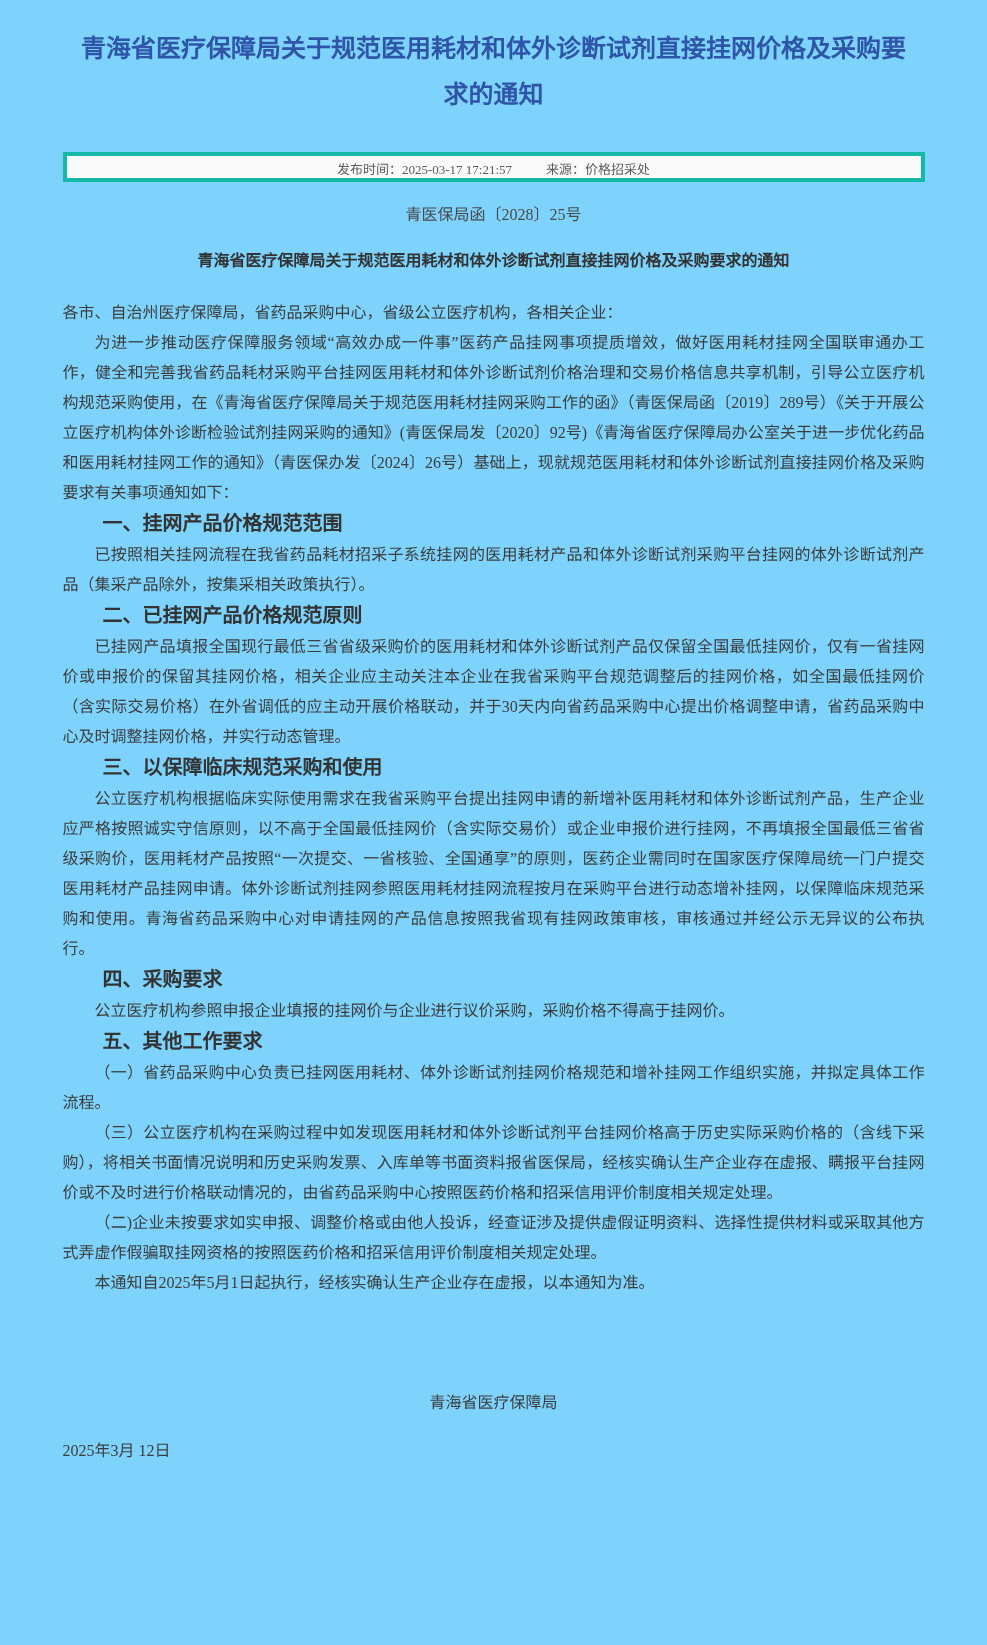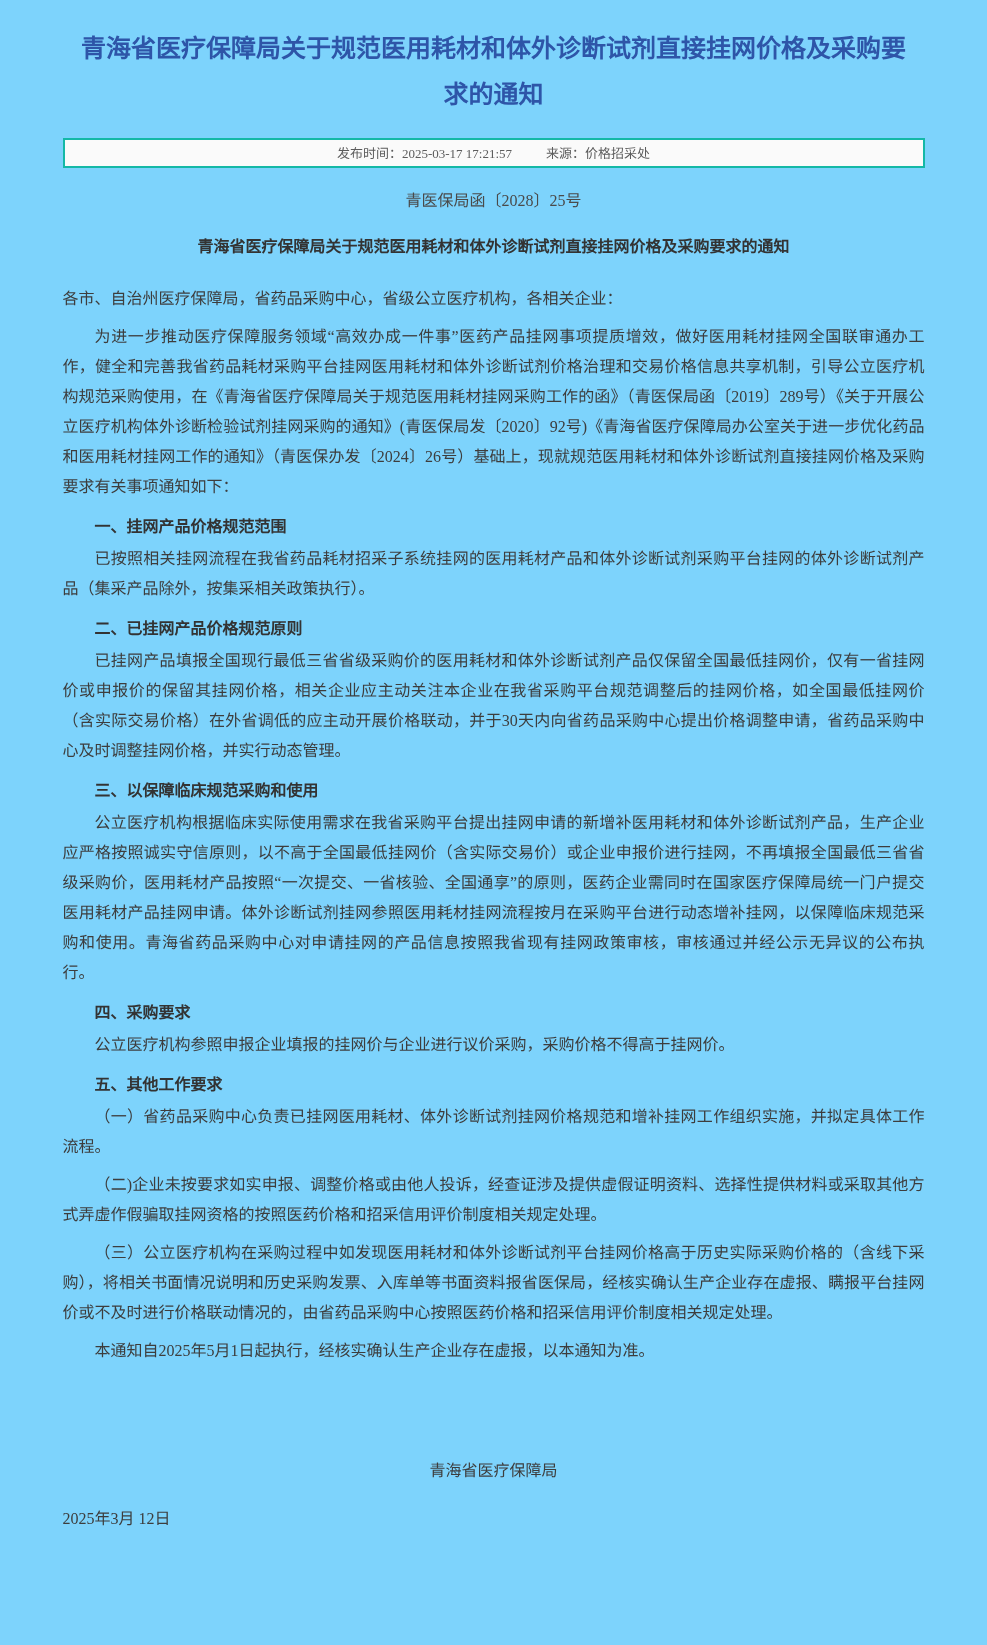--- a/index.html
+++ b/index.html
@@ -21,25 +21,25 @@
   }
   h1.doc-title {
     padding: 26px 8px 0 8px;
     font-size: 25px;
     font-weight: bold;
     color: #2e55a8;
     text-align: center;
     line-height: 46px;
   }
   .meta-bar {
-    margin-top: 20px;
+    margin-top: 34px;
     height: 30px;
     line-height: 28px;
     background: #fafafa;
-    border: 2px solid #14b8a6;
+    border: 4px solid #14b8a6;
     text-align: center;
     font-size: 13px;
     color: #5c5c5c;
   }
   .meta-bar .meta-gap { display: inline-block; width: 34px; }
   .article {
     color: #3d3d3d;
     font-size: 16px;
     line-height: 30px;
     text-align: justify;
@@ -51,24 +51,23 @@
     line-height: 22px;
   }
   .subtitle {
     margin-top: 24px;
     text-align: center;
     font-weight: bold;
     color: #333333;
     line-height: 22px;
   }
   .salutation { margin-top: 26px; }
-  .article p.body-para { margin-top: 8px; text-indent: 2em; }
+  .article p.body-para { margin-top: 0; text-indent: 2em; }
   .article h2.sec-heading {
-    margin-top: 10px;
-    font-size: 16px;
+    font-size: 20px;
     font-weight: bold;
     color: #333333;
     line-height: 30px;
     text-indent: 2em;
   }
   .article p.after-heading { margin-top: 2px; }
   .signature {
     margin-top: 90px;
     text-align: center;
     text-indent: 0;
@@ -106,22 +105,22 @@
       <p class="body-para after-heading">已挂网产品填报全国现行最低三省省级采购价的医用耗材和体外诊断试剂产品仅保留全国最低挂网价，仅有一省挂网价或申报价的保留其挂网价格，相关企业应主动关注本企业在我省采购平台规范调整后的挂网价格，如全国最低挂网价（含实际交易价格）在外省调低的应主动开展价格联动，并于30天内向省药品采购中心提出价格调整申请，省药品采购中心及时调整挂网价格，并实行动态管理。</p>
 
       <h2 class="sec-heading">三、以保障临床规范采购和使用</h2>
       <p class="body-para after-heading">公立医疗机构根据临床实际使用需求在我省采购平台提出挂网申请的新增补医用耗材和体外诊断试剂产品，生产企业应严格按照诚实守信原则，以不高于全国最低挂网价（含实际交易价）或企业申报价进行挂网，不再填报全国最低三省省级采购价，医用耗材产品按照“一次提交、一省核验、全国通享”的原则，医药企业需同时在国家医疗保障局统一门户提交医用耗材产品挂网申请。体外诊断试剂挂网参照医用耗材挂网流程按月在采购平台进行动态增补挂网，以保障临床规范采购和使用。青海省药品采购中心对申请挂网的产品信息按照我省现有挂网政策审核，审核通过并经公示无异议的公布执行。</p>
 
       <h2 class="sec-heading">四、采购要求</h2>
       <p class="body-para after-heading">公立医疗机构参照申报企业填报的挂网价与企业进行议价采购，采购价格不得高于挂网价。</p>
 
       <h2 class="sec-heading">五、其他工作要求</h2>
       <p class="body-para after-heading">（一）省药品采购中心负责已挂网医用耗材、体外诊断试剂挂网价格规范和增补挂网工作组织实施，并拟定具体工作流程。</p>
+      <p class="body-para">（三）公立医疗机构在采购过程中如发现医用耗材和体外诊断试剂平台挂网价格高于历史实际采购价格的（含线下采购），将相关书面情况说明和历史采购发票、入库单等书面资料报省医保局，经核实确认生产企业存在虚报、瞒报平台挂网价或不及时进行价格联动情况的，由省药品采购中心按照医药价格和招采信用评价制度相关规定处理。</p>
       <p class="body-para">（二)企业未按要求如实申报、调整价格或由他人投诉，经查证涉及提供虚假证明资料、选择性提供材料或采取其他方式弄虚作假骗取挂网资格的按照医药价格和招采信用评价制度相关规定处理。</p>
-      <p class="body-para">（三）公立医疗机构在采购过程中如发现医用耗材和体外诊断试剂平台挂网价格高于历史实际采购价格的（含线下采购），将相关书面情况说明和历史采购发票、入库单等书面资料报省医保局，经核实确认生产企业存在虚报、瞒报平台挂网价或不及时进行价格联动情况的，由省药品采购中心按照医药价格和招采信用评价制度相关规定处理。</p>
 
       <p class="body-para">本通知自2025年5月1日起执行，经核实确认生产企业存在虚报，以本通知为准。</p>
 
       <p class="signature">青海省医疗保障局</p>
       <p class="sign-date">2025年3月 12日</p>
 
     </div>
   </div>
 </div>
 

